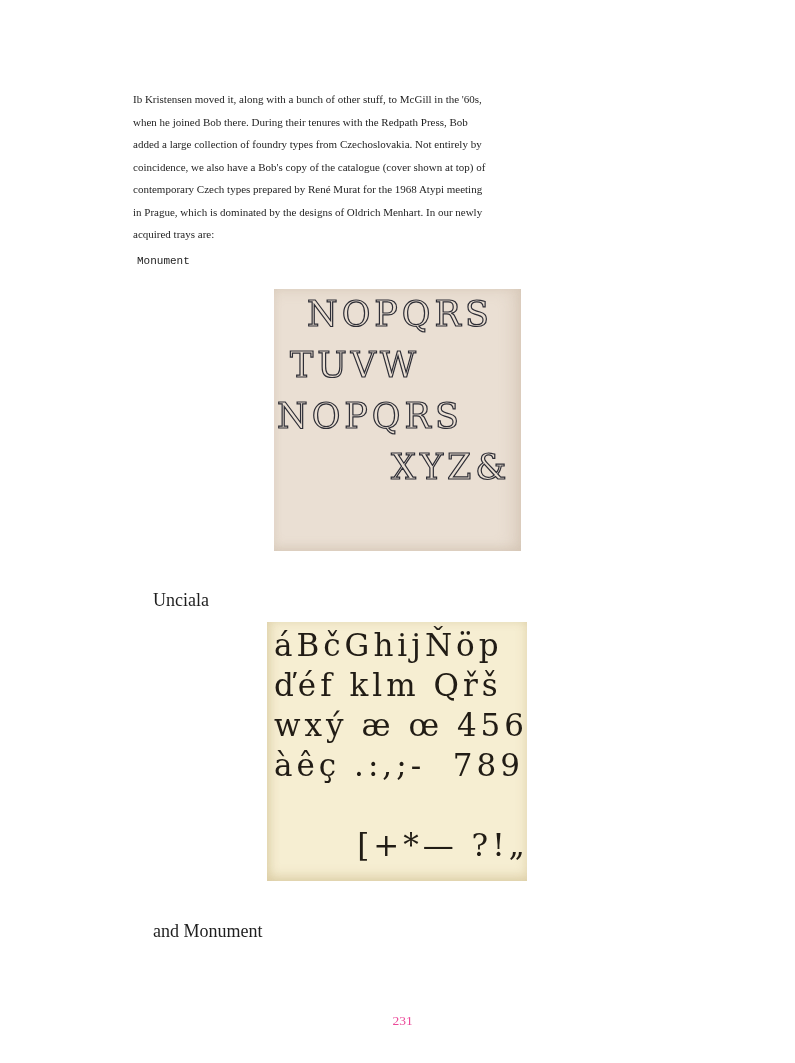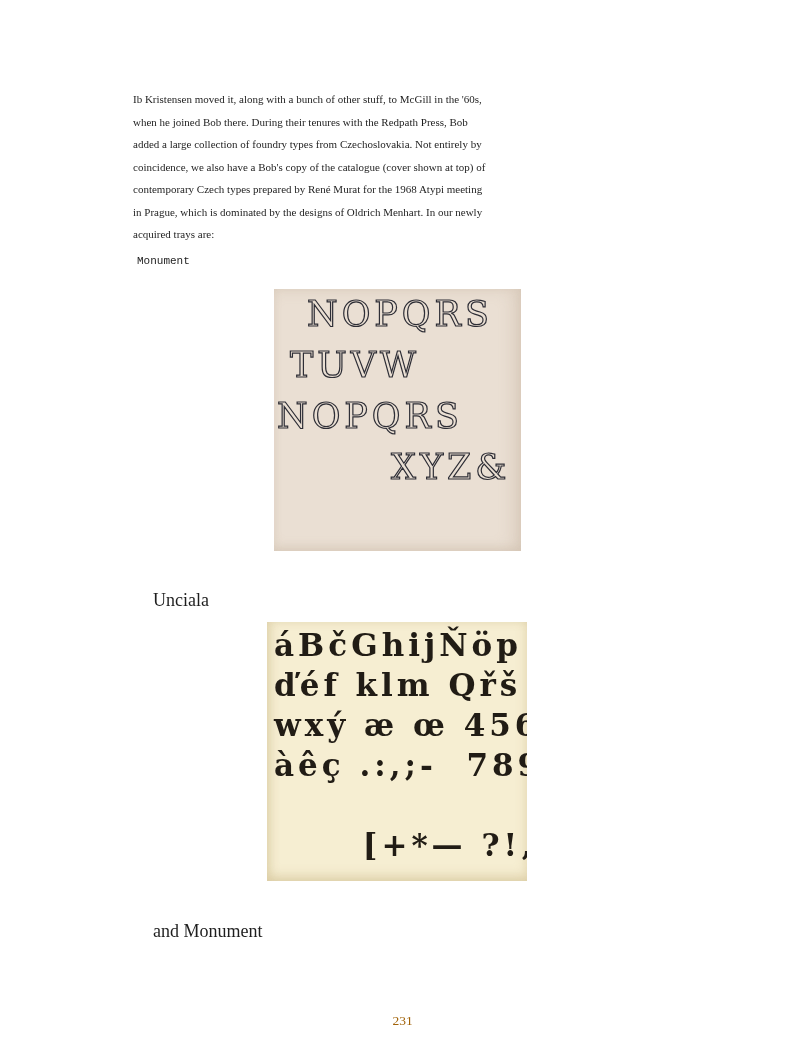--- a/index.html
+++ b/index.html
@@ -73,42 +73,42 @@
     left: 267px;
     top: 622px;
     width: 260px;
     height: 259px;
     background: #f6eed2;
     box-shadow: inset 0 -5px 12px rgba(175,150,90,0.28), inset 4px 0 10px rgba(175,150,90,0.16);
     overflow: hidden;
     box-sizing: border-box;
     padding: 3px 16px 0 7px;
     font-family: "DejaVu Serif", serif;
-    font-weight: bold;
+    font-weight: normal;
     color: #211c15;
   }
   .unc-line {
     font-size: 31px;
     line-height: 40px;
     height: 40px;
     letter-spacing: 4px;
     white-space: pre;
   }
 
   
   #page-number {
     position: absolute;
     left: 0;
     top: 1013px;
     width: 795px;
     padding-left: 10px;
     box-sizing: border-box;
     text-align: center;
     font-size: 13.5px;
-    color: #a16207;
+    color: #ec4899;
   }
 </style>
 </head>
 <body>
 
 <div id="page">
 
   <div class="text-block">
     <p class="para">Ib Kristensen moved it, along with a bunch of other stuff, to McGill in the '60s,
 when he joined Bob there. During their tenures with the Redpath Press, Bob

